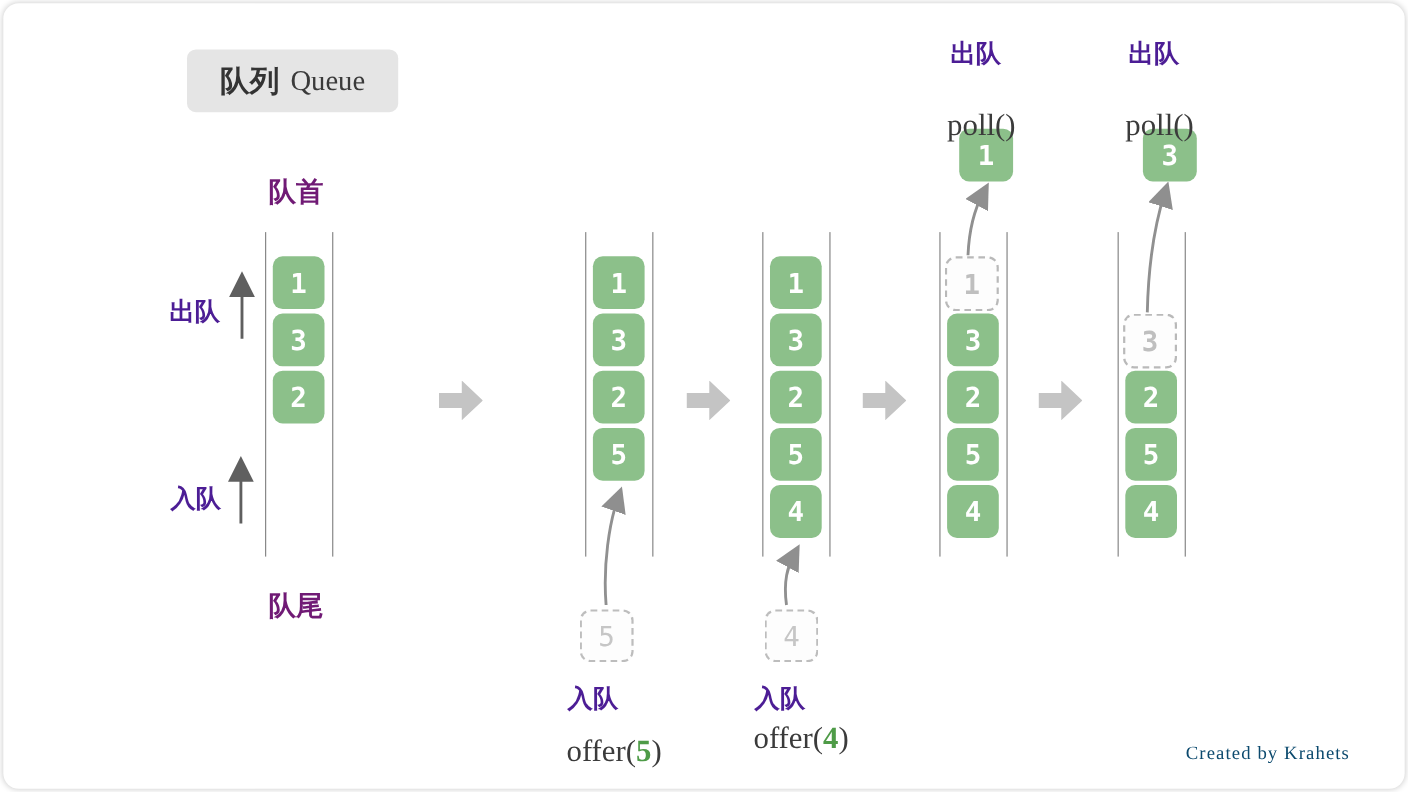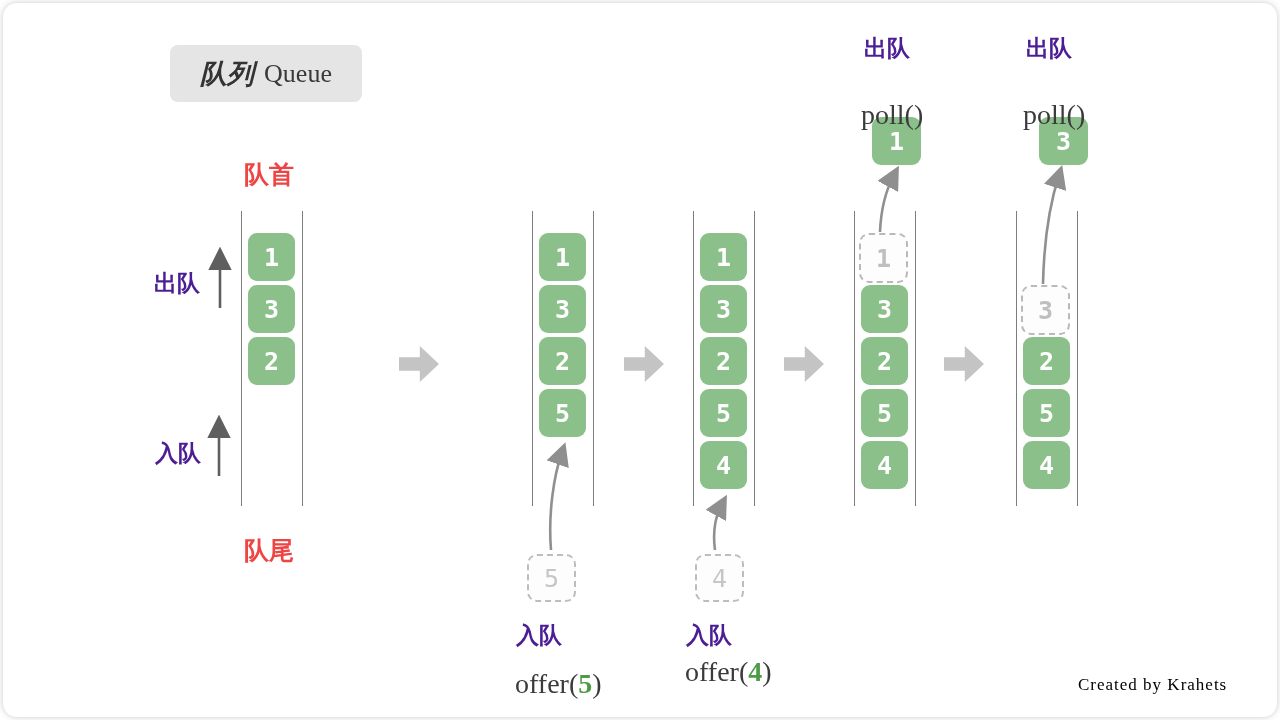--- a/index.html
+++ b/index.html
@@ -13,25 +13,25 @@
   }
   .abs{position:absolute;}
   .mono{font-family:Liberation Serif, serif;}
 
   
   .title-chip{
     left:167px;top:42px;width:192px;height:57px;
     background:#e5e5e5;border-radius:8px;
     display:flex;align-items:center;justify-content:center;gap:10px;
   }
-  .title-zh{font-size:27px;font-weight:700;color:#333;font-style:italic;}
+  .title-zh{font-size:27px;font-weight:700;color:#333;}
   .title-en{font-size:26px;color:#3a3a3a;}
 
   
-  .lbl-bold{font-size:24px;font-weight:700;color:#ef4444;white-space:nowrap;}
+  .lbl-bold{font-size:24px;font-weight:700;color:#701a75;white-space:nowrap;}
   .lbl-side{font-size:23px;font-weight:700;color:#4c1d95;white-space:nowrap;}
   .code{font-size:28px;color:#3b3b3b;white-space:nowrap;margin-top:32px;}
   .code .arg{color:#4e9b47;font-weight:700;}
 
   
   .queue{
     width:60px;height:295px;top:208px;
     border-left:1.5px solid #7d7d7d;border-right:1.5px solid #7d7d7d;
   }
   .cell{
@@ -56,21 +56,21 @@
   }
   .loose.green{background:#8cc08a;color:#fff;}
   .loose.dashed{background:#fdfdfd;border:2px dashed #bdbdbd;color:#c6c6c6;width:45px;height:44px;border-radius:10px;font-weight:400;}
 
   
   .block-arrow{
     width:40px;height:36px;background:#c4c4c4;top:343px;
     clip-path:polygon(0% 31%,52% 31%,52% 0%,100% 50%,52% 100%,52% 69%,0% 69%);
   }
 
-  .watermark{font-size:17px;color:#000000;letter-spacing:1px;}
+  .watermark{font-size:17px;color:#0c4a6e;letter-spacing:1px;}
   svg.overlay{position:absolute;left:0;top:0;pointer-events:none;}
 </style>
 </head>
 <body>
 
 <div id="canvas">
 
   <div class="abs title-chip">
     <span class="title-zh">队列</span>
     <span class="title-en mono">Queue</span>

